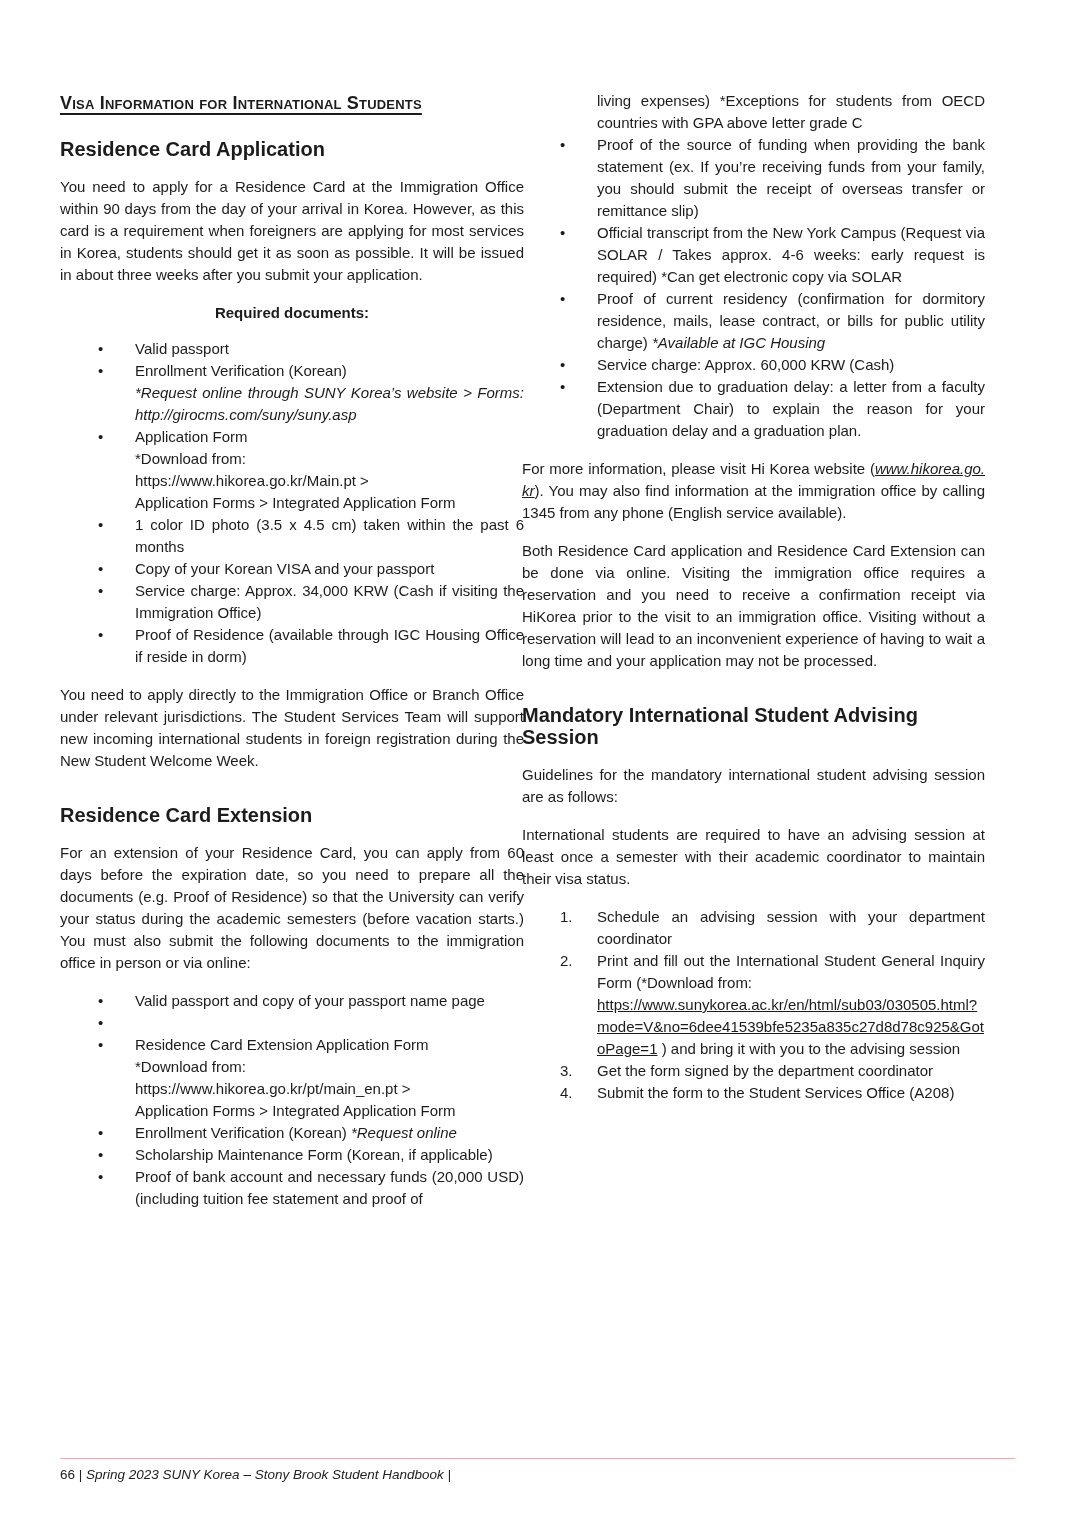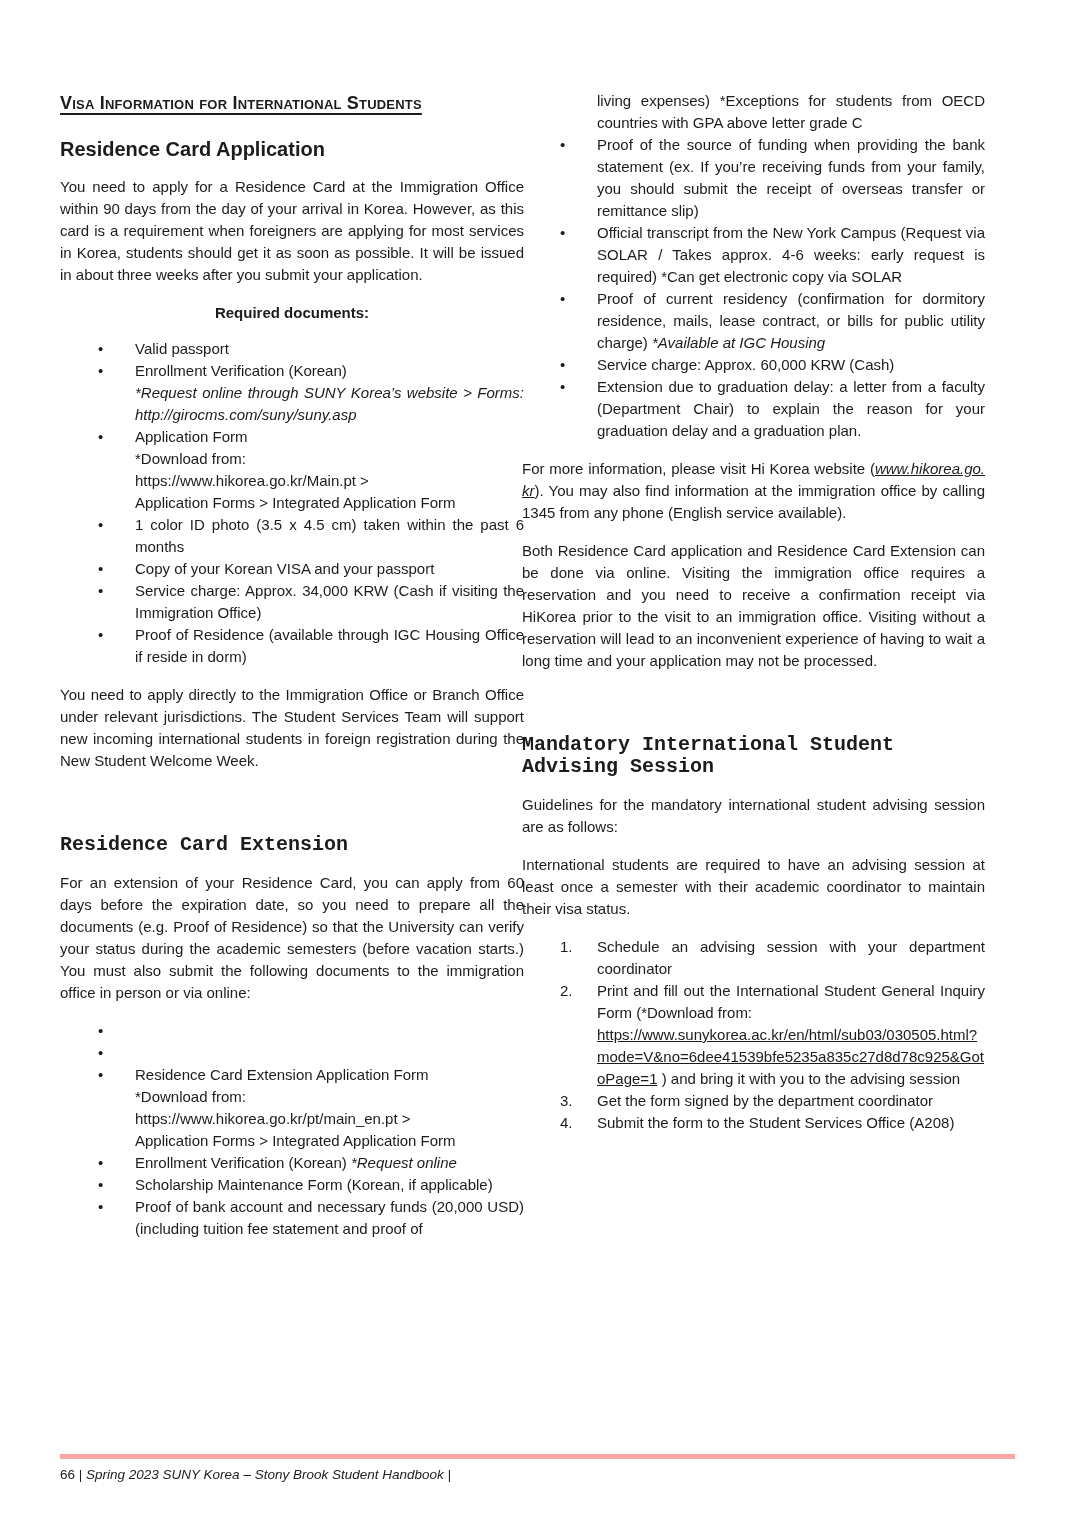--- a/index.html
+++ b/index.html
@@ -22,42 +22,42 @@
   .doc-title {
     font-size:18px; line-height:26px; font-weight:bold;
     font-variant:small-caps; letter-spacing:0.2px;
     text-decoration:underline; text-decoration-thickness:2px; text-underline-offset:4px;
     margin-bottom:22px;
   }
   h2.sec {
     font-size:20px; line-height:22px; font-weight:bold;
     margin-bottom:16px;
   }
-  .sec-gap { margin-top:62px;font-family:Liberation Mono, monospace; }
+  .sec-gap { margin-top:32px; }
   p.body { text-align:justify; margin-bottom:16px; }
   .label { font-weight:bold; margin:2px 0 14px;text-align:center; }
 
   ul.blist, ol.nlist { list-style:none; margin:0 0 16px 0; }
   .li { display:flex; padding-left:38px; }
   .li .marker { width:37px; flex-shrink:0; }
   .li .li-text { flex:1; text-align:justify; }
   .li .line { display:block; text-align:justify; }
 
   .cont-line { padding-left:75px; text-align:justify; }
 
   em.note { font-style:italic;margin-top:32px; }
   .link {
     text-decoration:underline;
     word-break:break-all;
   }
   .link.it { font-style:italic; }
 
   .footer {
     position:absolute; left:60px; right:60px; bottom:34px;
-    border-top:5px solid #fca5a5;
+    border-top:1px solid #fca5a5;
     padding-top:7px;
     font-size:13.5px; line-height:18px; color:#222;
   }
   .footer .it { font-style:italic; }
 </style>
 </head>
 <body>
 
 <div class="page">
 
@@ -106,20 +106,21 @@
     </ul>
 
     <p class="body">You need to apply directly to the Immigration Office or Branch Office under relevant jurisdictions.  The Student Services Team will support new incoming international students in foreign registration during the New Student Welcome Week.</p>
 
     <h2 class="sec sec-gap">Residence Card Extension</h2>
     <p class="body">For an extension of your Residence Card, you can apply from 60 days before the expiration date, so you need to prepare all the documents (e.g. Proof of Residence) so that the University can verify your status during the academic semesters (before vacation starts.) You must also submit the following documents to the immigration office in person or via online:</p>
 
     <ul class="blist">
       <li class="li">
         <span class="marker">•</span>
+        <span class="li-text">Valid passport and copy of your passport name page</span>
       </li>
       <li class="li">
         <span class="marker">•</span>
       </li>
       <li class="li">
         <span class="marker">•</span>
         <span class="li-text">
           <span class="line">Residence Card Extension Application Form</span>
           <span class="line">*Download from:</span>
           <span class="line">https://www.hikorea.go.kr/pt/main_en.pt &gt;</span>

